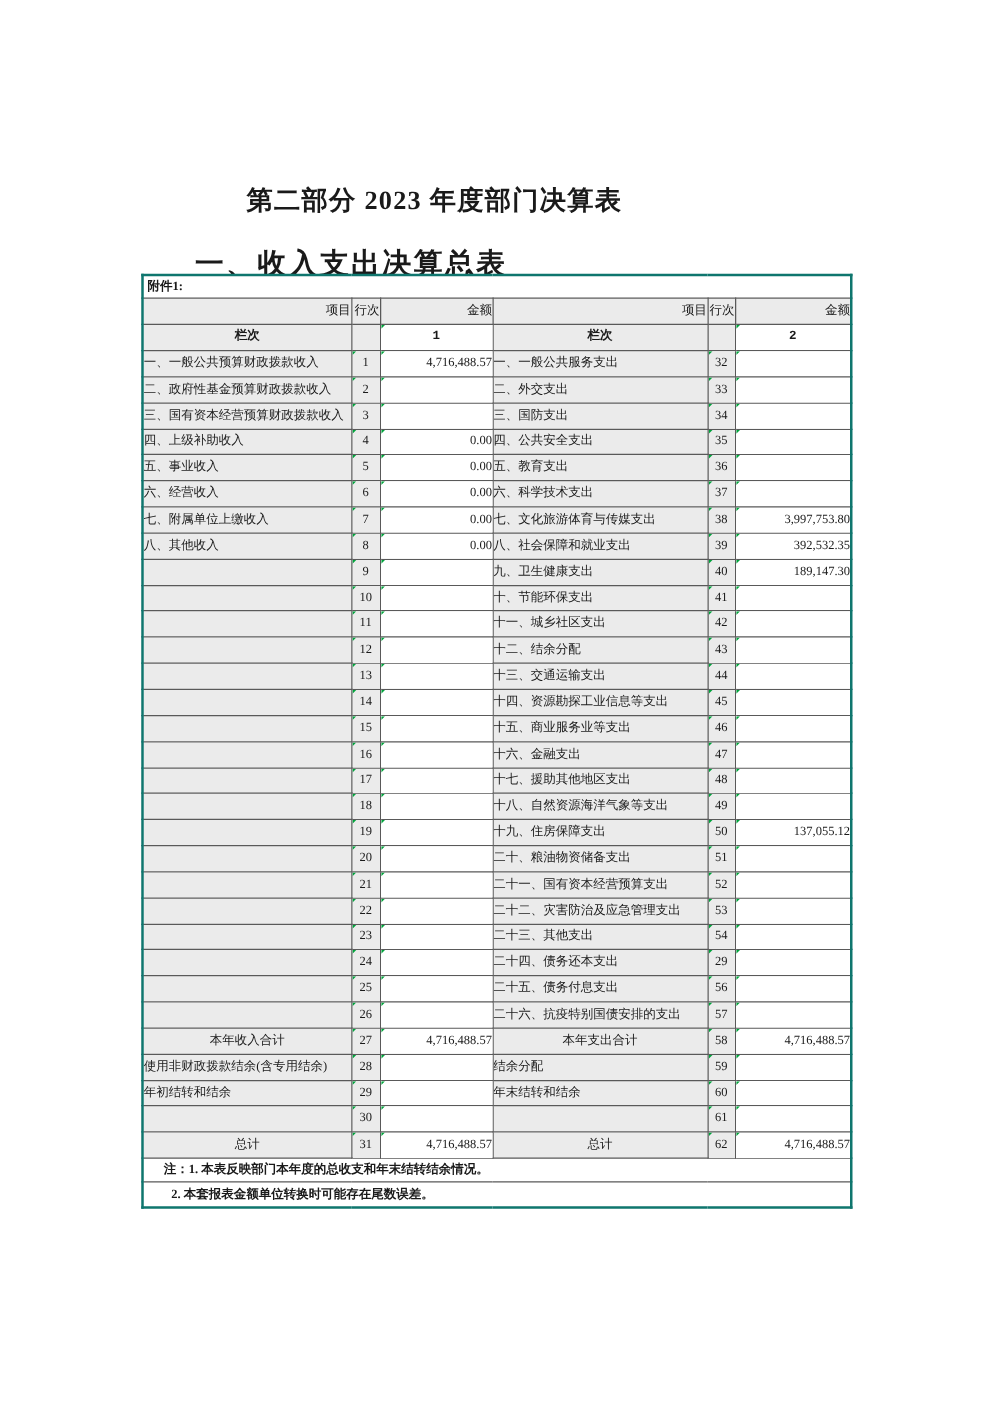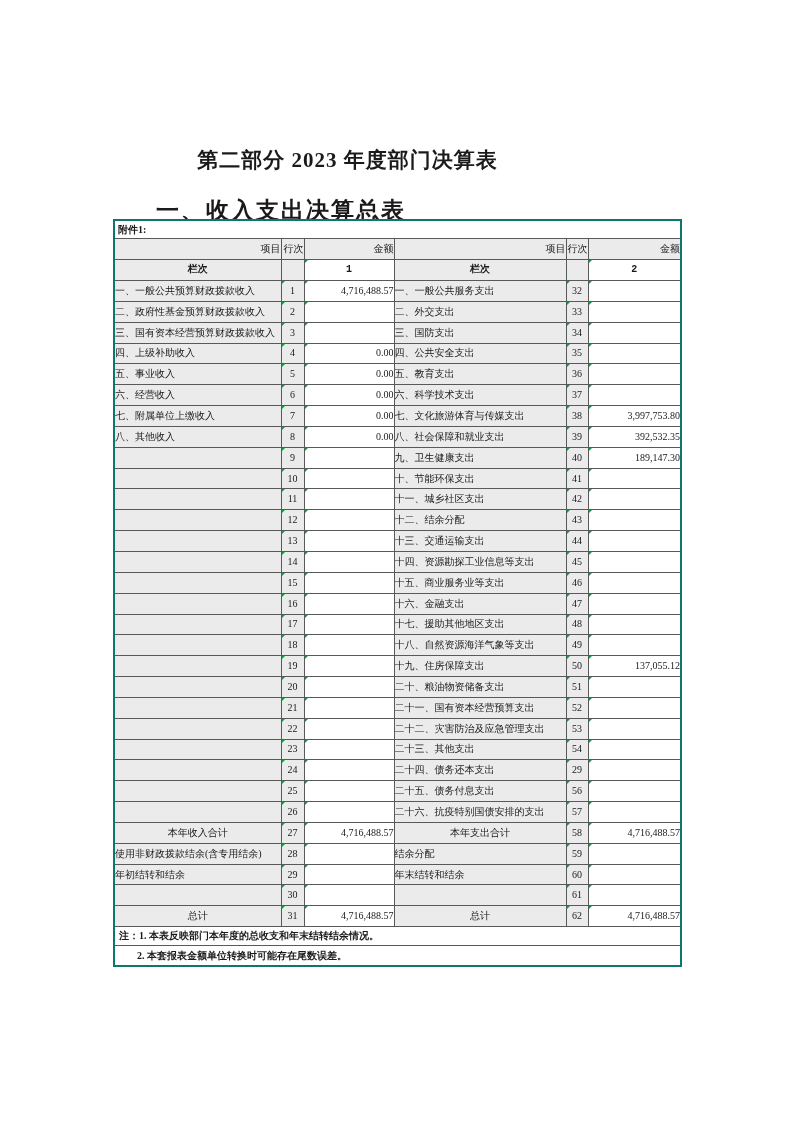--- a/index.html
+++ b/index.html
@@ -32,21 +32,21 @@
   tbody.grid tr { height:20.85px; }
   td.item { text-align:left; padding-left:3px; background:#ebebeb; }
   td.line { text-align:center; background:#ebebeb; }
   td.amt  { text-align:right; padding-right:3px; background:#ffffff; }
   td.emph { text-align:center; font-weight:normal; }
   td.mark { position:relative; }
   td.mark::before {
     content:""; position:absolute; top:0; left:0; width:0; height:0;
     border-top:3px solid #00a33c; border-right:3px solid transparent;
   }
-  tr.note-row td { height:18px; background:#ffffff; font-weight:bold; text-align:left; padding-left:4px; }
+  tr.note-row td { height:18px; background:#ffffff; font-weight:bold; text-align:left; padding-left:16px; }
   tr.note-row2 td { height:19px; padding-left:22px; }
 </style>
 </head>
 <body>
 
 <div class="page-title">第二部分 2023 年度部门决算表</div>
 <div class="section-heading">一、收入支出决算总表</div>
 
 <table class="sheet">
   <colgroup>

